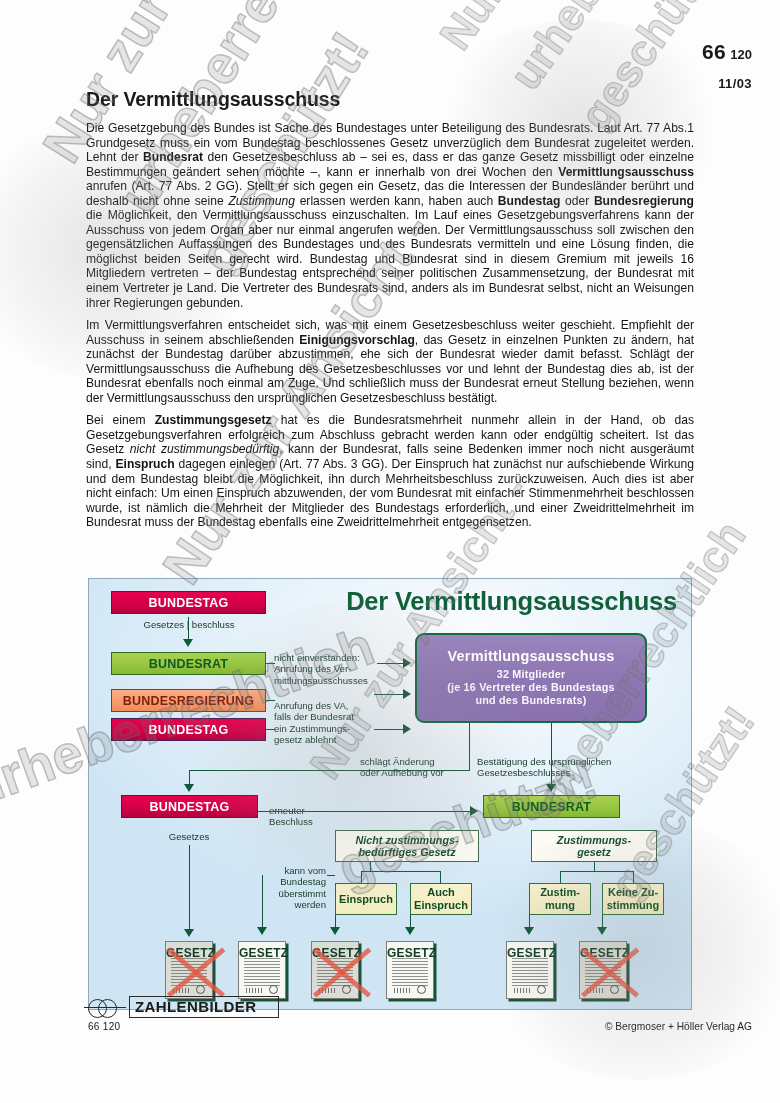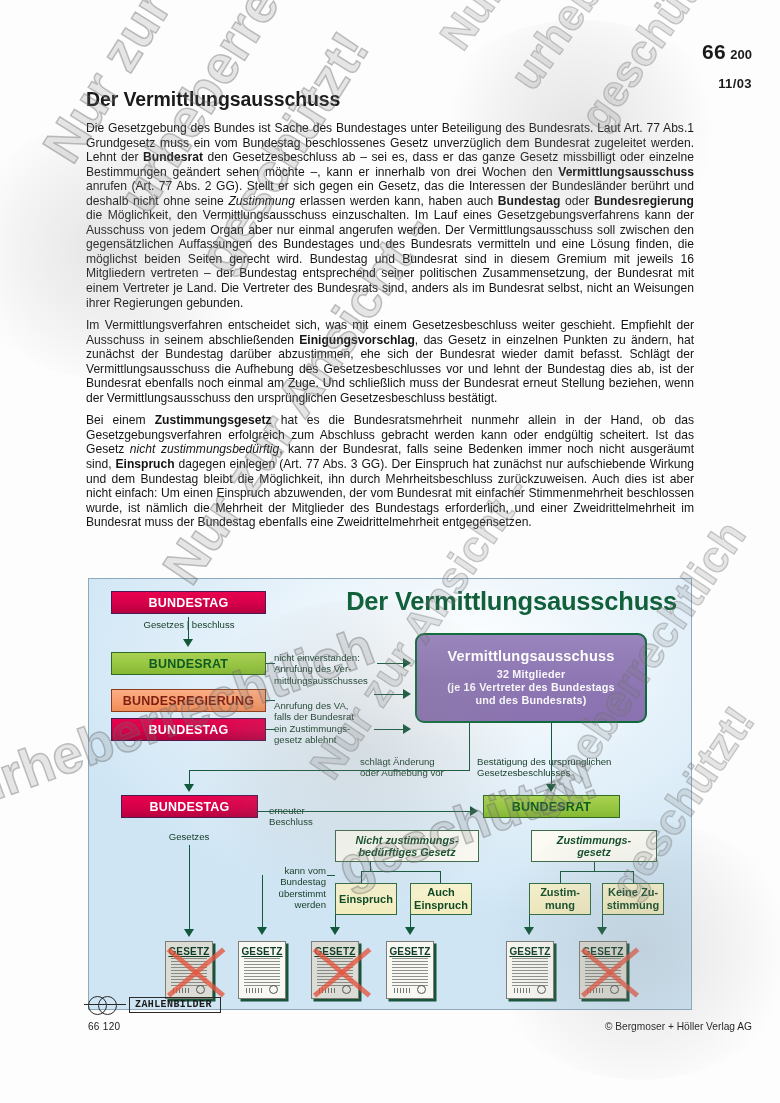--- a/index.html
+++ b/index.html
@@ -210,25 +210,24 @@
     height: 58px;
     box-sizing: border-box;
     background: #f7f7f3;
     border: 1px solid #7d7d75;
     box-shadow: 2.5px 2.5px 0 #17543a;
   }
   .doc .doc-title {
     position: absolute;
     top: 4px; left: 0; right: 0;
     text-align: center;
-    font-size: 10px;
+    font-size: 12px;
     font-weight: bold;
     color: #0f3d24;
     letter-spacing: 0.2px;
-    text-decoration: underline;
   }
   .doc .doc-lines {
     position: absolute;
     top: 16px; left: 5px; right: 5px; bottom: 12px;
     background: repeating-linear-gradient(180deg,#6e6e68 0 1px, transparent 1px 3px);
     opacity: .75;
   }
   .doc .doc-seal {
     position: absolute;
     right: 7px; bottom: 4px;
@@ -277,25 +276,24 @@
     border-radius: 50%;
   }
   .zb-logo .c.l { left: 0; }
   .zb-logo .c.r { left: 10px; }
   .zb-logo .bar {
     position: absolute; top: 8px; left: -4px;
     width: 42px; height: 1.2px; background: #2a2a2a;
   }
   .zb-tag {
     border: 1.3px solid #2a2a2a;
-    padding: 1px 8px 2px 5px;
-    font-size: 10px;
+    padding: 1px 22px 2px 5px;
+    font-size: 15px;
     font-weight: bold;
     letter-spacing: 0.4px;
-    font-family: Liberation Mono, monospace;
   }
   .foot-left {
     position: absolute;
     left: 88px;
     top: 1021px;
     font-size: 10px;
     letter-spacing: 0.3px;
   }
   .foot-right {
     position: absolute;
@@ -330,21 +328,21 @@
     pointer-events: none;
   }
 </style>
 </head>
 <body>
 
 <div class="page">
 
   <div class="header-num">
     <div class="line1">
-      <span class="big">66</span><span class="small">200</span>
+      <span class="big">66</span><span class="small">120</span>
     </div>
     <div class="date">11/03</div>
   </div>
 
   <div class="page-title">Der Vermittlungsausschuss</div>
 
   <div class="body-text">
     <p>Die Gesetzgebung des Bundes ist Sache des Bundestages unter Beteiligung des Bundesrats. Laut Art. 77 Abs.1 Grundgesetz muss ein vom Bundestag beschlossenes Gesetz unverzüglich dem Bundesrat zugeleitet werden. Lehnt der <b>Bundesrat</b> den Gesetzesbeschluss ab – sei es, dass er das ganze Gesetz missbilligt oder einzelne Bestimmungen geändert sehen möchte –, kann er innerhalb von drei Wochen den <b>Vermittlungsausschuss</b> anrufen (Art. 77 Abs. 2 GG). Stellt er sich gegen ein Gesetz, das die Interessen der Bundesländer berührt und deshalb nicht ohne seine <i>Zustimmung</i> erlassen werden kann, haben auch <b>Bundestag</b> oder <b>Bundesregierung</b> die Möglichkeit, den Vermittlungsausschuss einzuschalten. Im Lauf eines Gesetzgebungsverfahrens kann der Ausschuss von jedem Organ aber nur einmal angerufen werden. Der Vermittlungsausschuss soll zwischen den gegensätzlichen Auffassungen des Bundestages und des Bundesrats vermitteln und eine Lösung finden, die möglichst beiden Seiten gerecht wird. Bundestag und Bundesrat sind in diesem Gremium mit jeweils 16 Mitgliedern vertreten – der Bundestag entsprechend seiner politischen Zusammensetzung, der Bundesrat mit einem Vertreter je Land. Die Vertreter des Bundesrats sind, anders als im Bundesrat selbst, nicht an Weisungen ihrer Regierungen gebunden.</p>
     <p>Im Vermittlungsverfahren entscheidet sich, was mit einem Gesetzesbeschluss weiter geschieht. Empfiehlt der Ausschuss in seinem abschließenden <b>Einigungsvorschlag</b>, das Gesetz in einzelnen Punkten zu ändern, hat zunächst der Bundestag darüber abzustimmen, ehe sich der Bundesrat wieder damit befasst. Schlägt der Vermittlungsausschuss die Aufhebung des Gesetzesbeschlusses vor und lehnt der Bundestag dies ab, ist der Bundesrat ebenfalls noch einmal am Zuge. Und schließlich muss der Bundesrat erneut Stellung beziehen, wenn der Vermittlungsausschuss den ursprünglichen Gesetzesbeschluss bestätigt.</p>
     <p>Bei einem <b>Zustimmungsgesetz</b> hat es die Bundesratsmehrheit nunmehr allein in der Hand, ob das Gesetzgebungsverfahren erfolgreich zum Abschluss gebracht werden kann oder endgültig scheitert. Ist das Gesetz <i>nicht zustimmungsbedürftig</i>, kann der Bundesrat, falls seine Bedenken immer noch nicht ausgeräumt sind, <b>Einspruch</b> dagegen einlegen (Art. 77 Abs. 3 GG). Der Einspruch hat zunächst nur aufschiebende Wirkung und dem Bundestag bleibt die Möglichkeit, ihn durch Mehrheitsbeschluss zurückzuweisen. Auch dies ist aber nicht einfach: Um einen Einspruch abzuwenden, der vom Bundesrat mit einfacher Stimmenmehrheit beschlossen wurde, ist nämlich die Mehrheit der Mitglieder des Bundestags erforderlich, und einer Zweidrittelmehrheit im Bundesrat muss der Bundestag ebenfalls eine Zweidrittelmehrheit entgegensetzen.</p>

